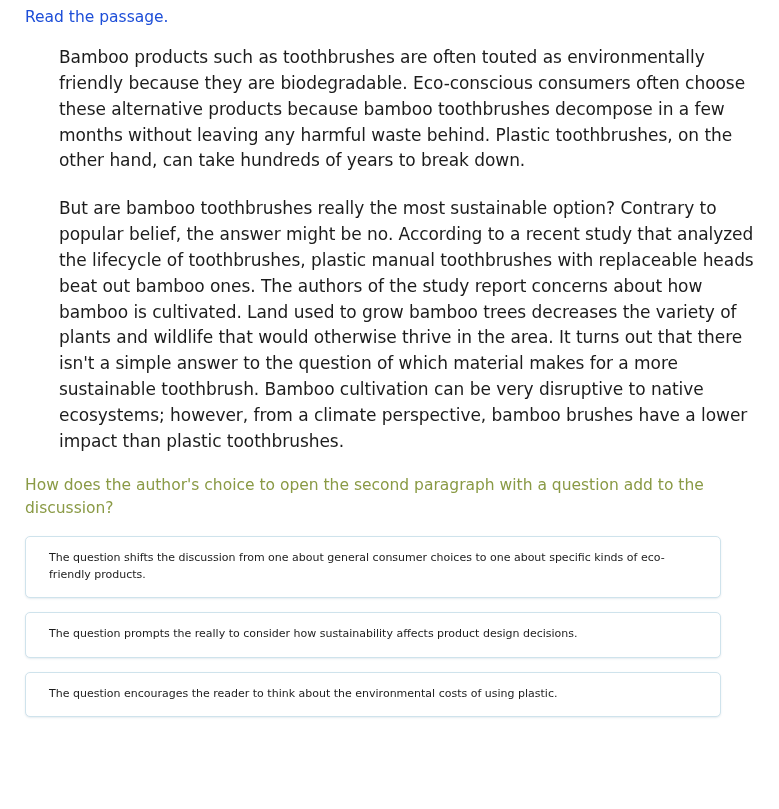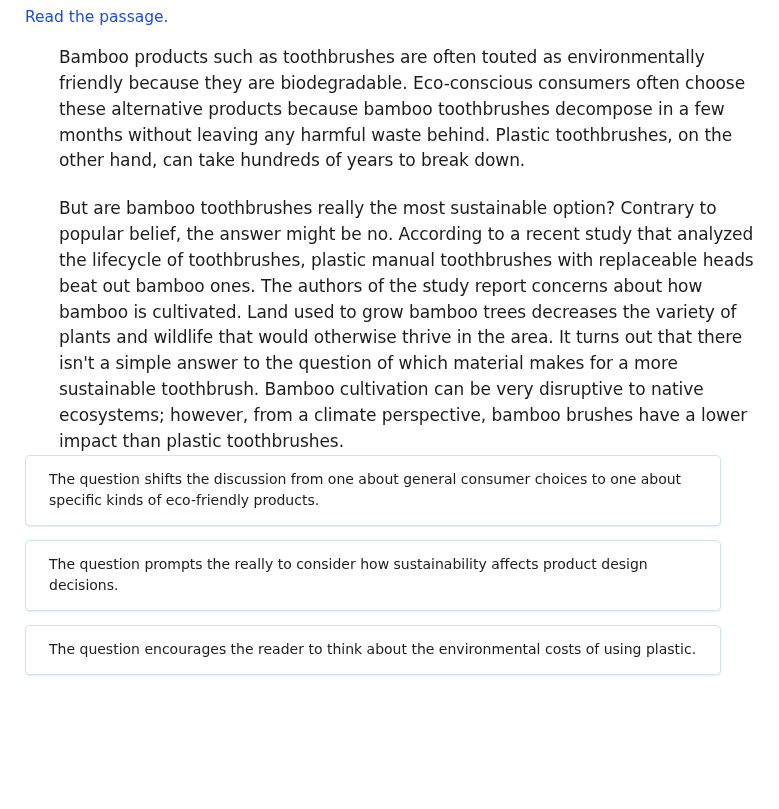--- a/index.html
+++ b/index.html
@@ -51,41 +51,42 @@
     width: 696px;
   }
   .option {
     box-sizing: border-box;
     background: #ffffff;
     border: 1px solid #cfe3ec;
     border-radius: 5px;
     box-shadow: 0 1px 2px rgba(140, 170, 185, 0.22);
     padding: 13px 18px 14px 23px;
     margin-bottom: 14px;
-    font-size: 14px;
+    font-size: 11px;
     line-height: 1.5;
     color: #1c1c1c;
     cursor: pointer;
   }
   .option:last-child {
     margin-bottom: 0;
   }
 </style>
 </head>
 <body>
 
 <div class="page">
 
   <div class="instruction">Read the passage.</div>
 
   <div class="passage">
     <p>Bamboo products such as toothbrushes are often touted as environmentally friendly because they are biodegradable. Eco-conscious consumers often choose these alternative products because bamboo toothbrushes decompose in a few months without leaving any harmful waste behind. Plastic toothbrushes, on the other hand, can take hundreds of years to break down.</p>
     <p>But are bamboo toothbrushes really the most sustainable option? Contrary to popular belief, the answer might be no. According to a recent study that analyzed the lifecycle of toothbrushes, plastic manual toothbrushes with replaceable heads beat out bamboo ones. The authors of the study report concerns about how bamboo is cultivated. Land used to grow bamboo trees decreases the variety of plants and wildlife that would otherwise thrive in the area. It turns out that there isn't a simple answer to the question of which material makes for a more sustainable toothbrush. Bamboo cultivation can be very disruptive to native ecosystems; however, from a climate perspective, bamboo brushes have a lower impact than plastic toothbrushes.</p>
   </div>
 
+  <div class="question">How does the author's choice to open the second paragraph with a question add to the discussion?</div>
 
   <div class="options">
     <div class="option">The question shifts the discussion from one about general consumer choices to one about specific kinds of eco-friendly products.</div>
     <div class="option">The question prompts the really to consider how sustainability affects product design decisions.</div>
     <div class="option">The question encourages the reader to think about the environmental costs of using plastic.</div>
   </div>
 
 </div>
 
 </body></html>

